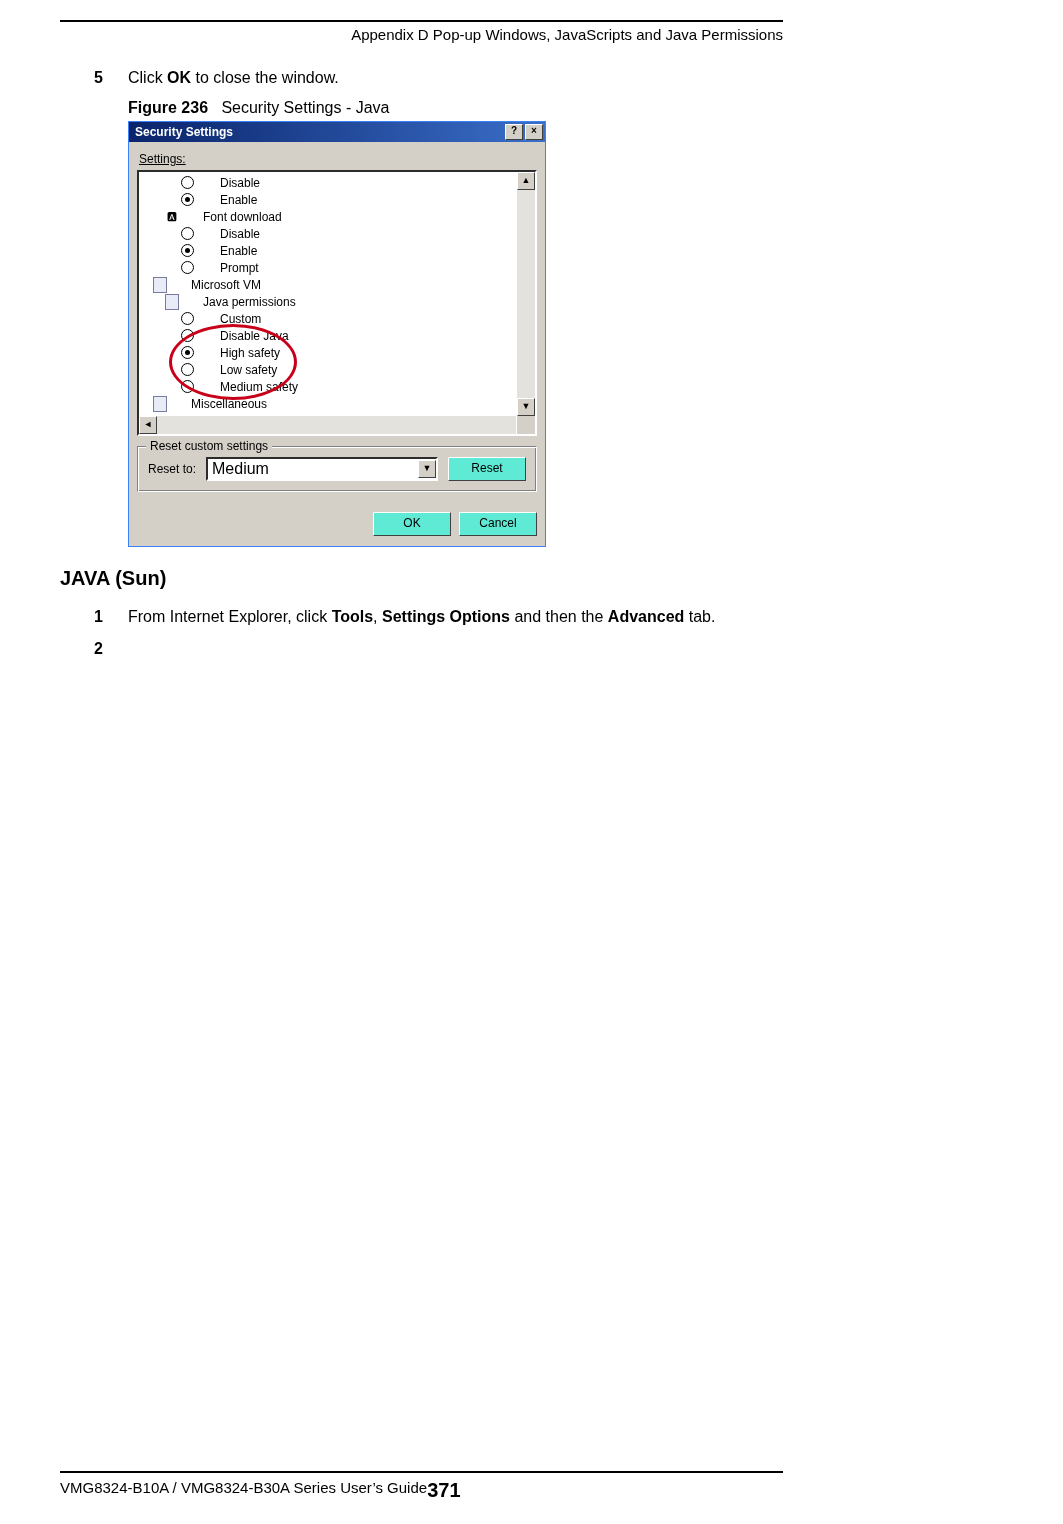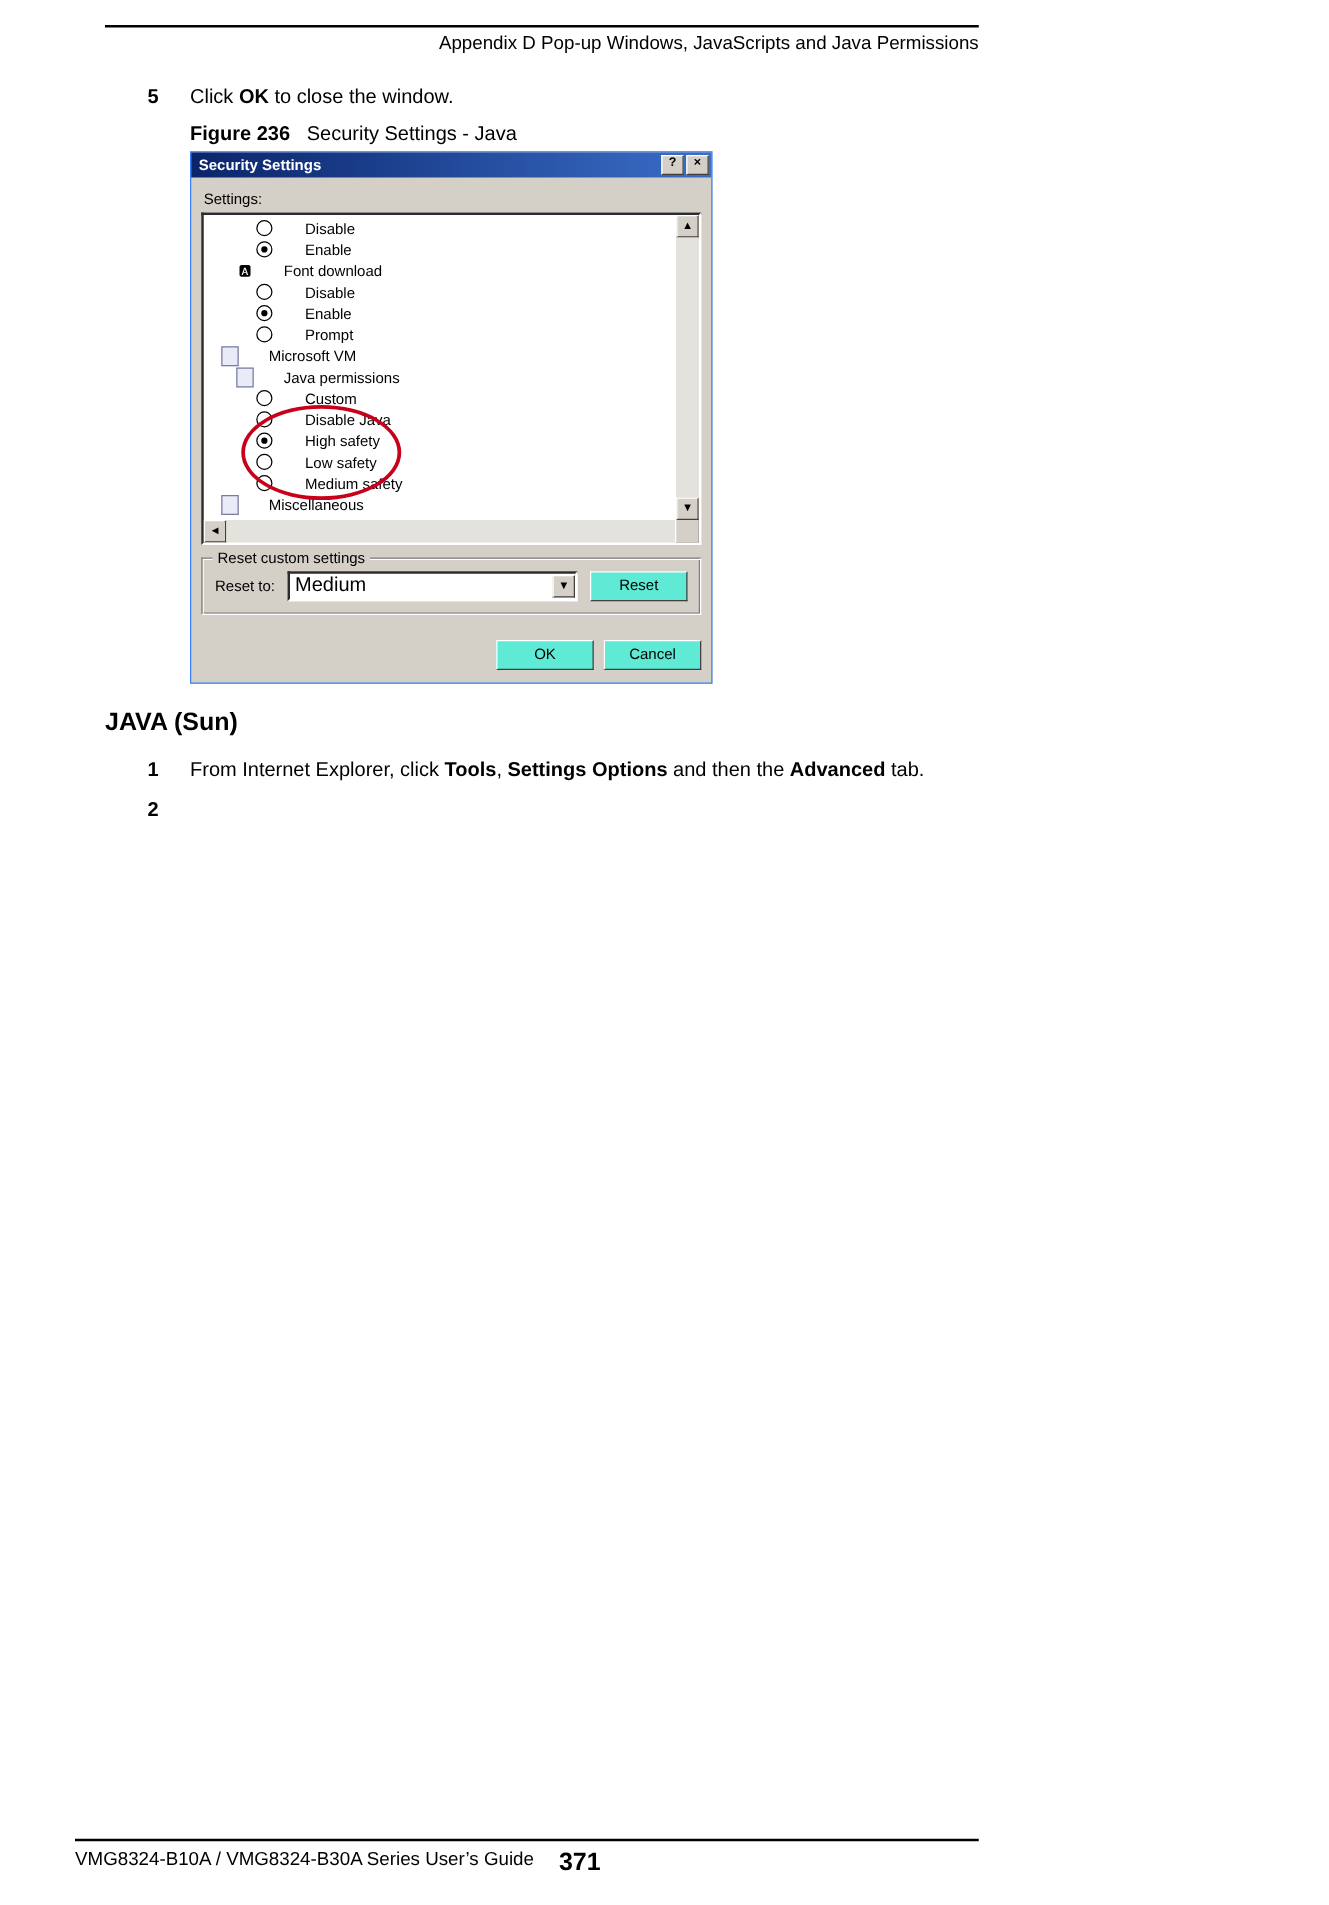--- a/index.html
+++ b/index.html
@@ -6,21 +6,21 @@
     margin: 0;
     font-family: Arial, Helvetica, sans-serif;
     color: #000;
     background: #fff;
     width: 1063px;
   }
   .page {
     box-sizing: border-box;
     width: 843px;
     height: 1524px;
-    padding: 20px 60px 0 84px;
+    padding: 20px 60px 0 60px;
     position: relative;
   }
   .top-rule {
     border-top: 2px solid #000;
     margin-bottom: 4px;
   }
   .running-head {
     text-align: right;
     font-size: 15px;
     margin-bottom: 26px;
@@ -72,21 +72,21 @@
     width: 16px; height: 14px;
     background: #d4d0c8;
     border: 1px solid #fff;
     border-right-color:#404040; border-bottom-color:#404040;
     font-size: 10px;
     line-height: 12px;
     text-align: center;
     color:#000;
   }
   .dlg-body { padding: 8px 8px 10px 8px; }
-  .lbl { font-size: 12px; margin: 2px 0 4px 2px; }
+  .lbl { font-size: 12px; margin: 2px 0 4px 2px; text-decoration: underline; }
   .tree-box {
     background:#fff;
     border: 2px inset #fff;
     border-top-color:#808080; border-left-color:#808080;
     height: 262px;
     position: relative;
     overflow: hidden;
   }
   .tree-inner {
     position: absolute; left:0; top:0; right:18px; bottom:18px;
@@ -183,21 +183,21 @@
     font-weight: bold;
     font-size: 20px;
     margin: 20px 0 18px 0;
   }
   .footer {
     position:absolute; bottom:22px; left:60px; right:60px;
     border-top:2px solid #000;
     display:flex; justify-content:flex-start;
     font-size:15px; padding-top:6px;
   }
-  .footer .pnum { font-weight:bold; font-size:20px;margin-left:20px; }
+  .footer .pnum { font-weight:bold; font-size:20px; }
 </style>
 </head>
 <body>
 
 <div class="page">
 
   <div class="top-rule"></div>
   <div class="running-head">Appendix D Pop-up Windows, JavaScripts and Java Permissions</div>
 
   <div class="step-row">

